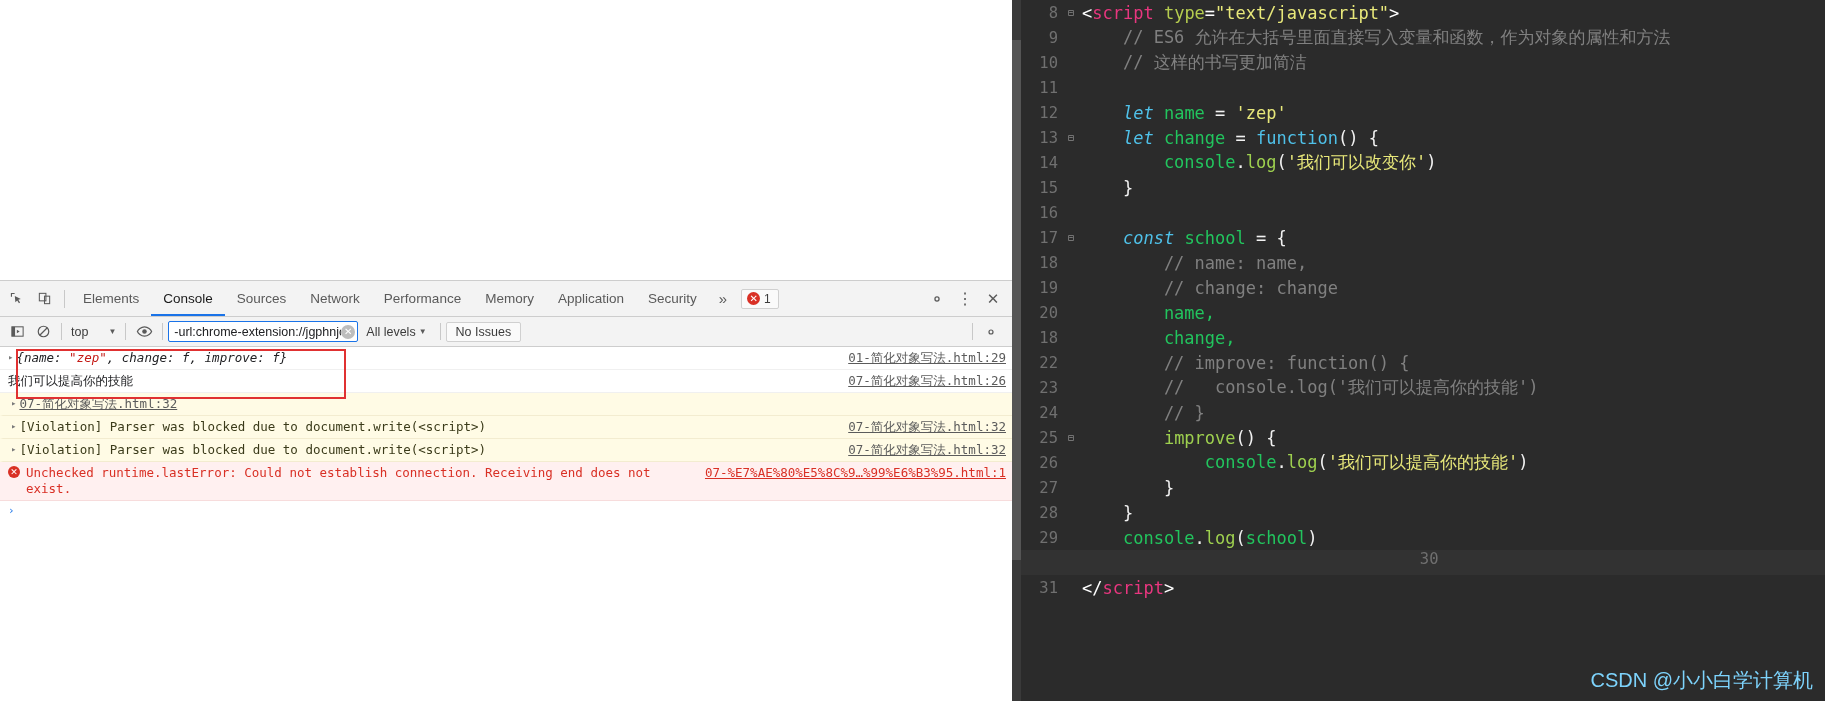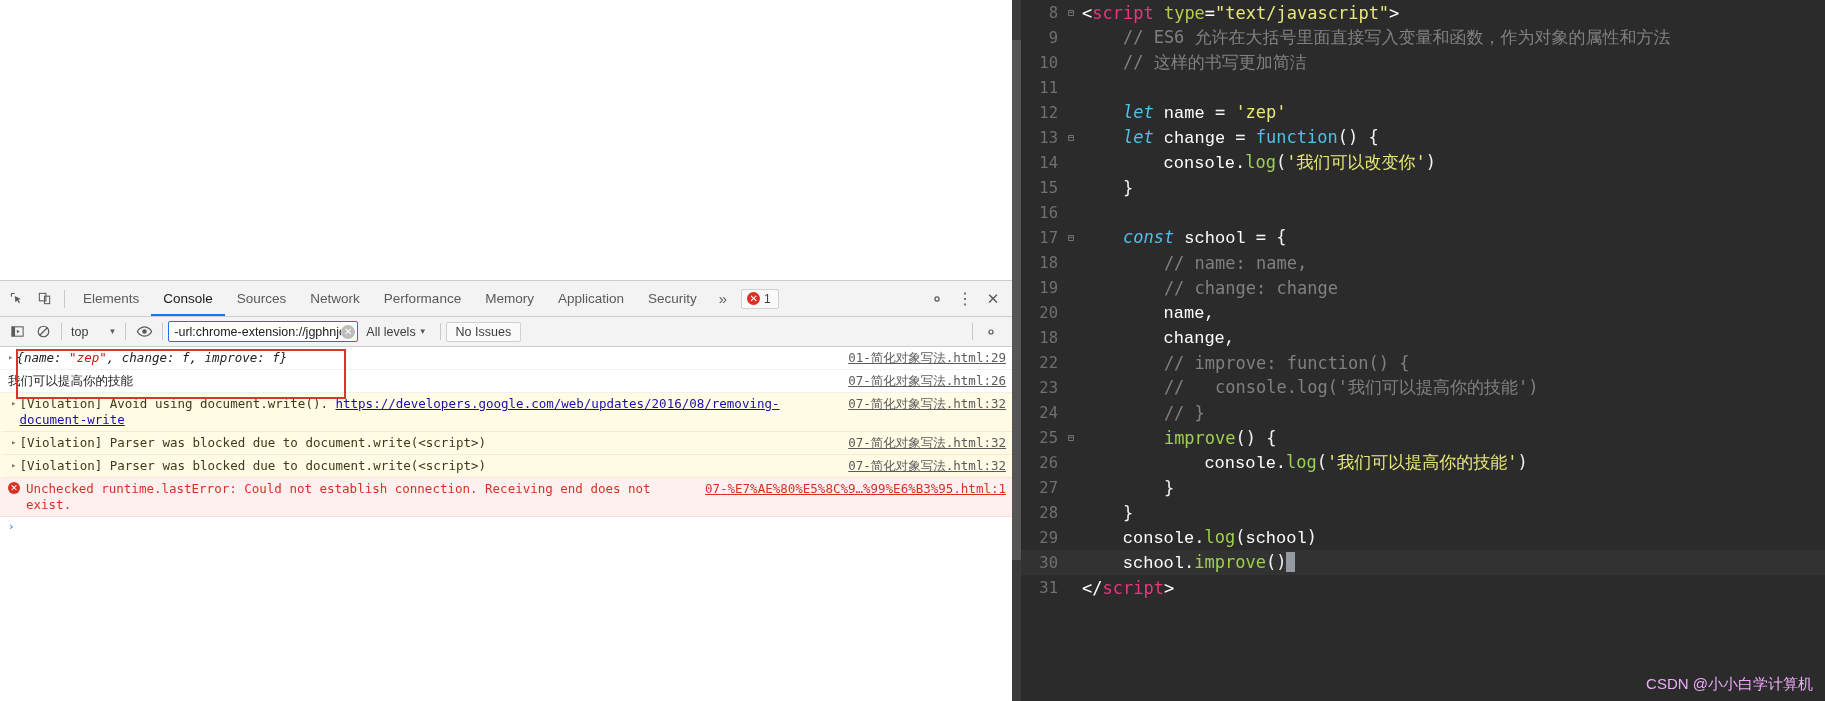--- a/index.html
+++ b/index.html
@@ -291,21 +291,21 @@
     font-family: "DejaVu Sans Mono", monospace;
     font-size: 17px;
     overflow: hidden;
   }
   .code-line {
     display: flex;
     height: 25px;
     align-items: center;
     white-space: pre;
   }
-  .code-line.cur { background: #323232; }
+  .code-line.cur { background: #323232; flex-direction: column; }
   .gutter {
     width: 52px;
     flex: 0 0 52px;
     text-align: right;
     color: #707070;
     padding-right: 6px;
     box-sizing: border-box;
     font-size: 15.5px;
     user-select: none;
   }
@@ -327,33 +327,33 @@
   
   .t-tagb { color: #ffffff; }
   .t-tag  { color: #e8367f; }
   .t-attr { color: #b5cc4f; }
   .t-str  { color: #e8e87a; }
   .t-cmt  { color: #808080; }
   .t-kw   { color: #4fc1e9; font-style: italic; }
   .t-plain{ color: #f2f2f2; }
   .t-fn   { color: #9ed04f; }
   .t-fnkw { color: #4fc1e9; }
-  .t-id   { color: #ffffff; font-family: Liberation Mono, monospace; }
+  .t-id   { color: #22c55e; }
   .caret-blk {
     display: inline-block;
     width: 9px;
     background: #e6f0ff;
     opacity: .55;
   }
   .watermark {
     position: absolute;
     right: 12px;
     bottom: 7px;
-    color: #f0abfc;
-    font-size: 15px;
+    color: #7dd3fc;
+    font-size: 20px;
     font-family: "Liberation Sans", sans-serif;
     margin-left: 12px;
   }
   .ed-scroll-track {
     position: absolute;
     left: 0; top: 0;
     width: 9px; height: 701px;
     background: #3a3a3a;
   }
   .ed-scroll-thumb {
@@ -476,21 +476,20 @@
           <span class="src">01-简化对象写法.html:29</span>
         </div>
 
         <div class="msg">
           <span class="text">我们可以提高你的技能</span>
           <span class="src">07-简化对象写法.html:26</span>
         </div>
 
         <div class="msg warn">
           <span class="disc">▸</span>
-          <span class="text"><span>[Violation] Avoid using document.write(). </span><span class="inline-link">https://developers.google.com/web/updates/2016/08/removing-document-write</span></span>
           <span class="src">07-简化对象写法.html:32</span>
         </div>
 
         <div class="msg warn">
           <span class="disc">▸</span>
           <span class="text">[Violation] Parser was blocked due to document.write(&lt;script&gt;)</span>
           <span class="src">07-简化对象写法.html:32</span>
         </div>
 
         <div class="msg warn">

